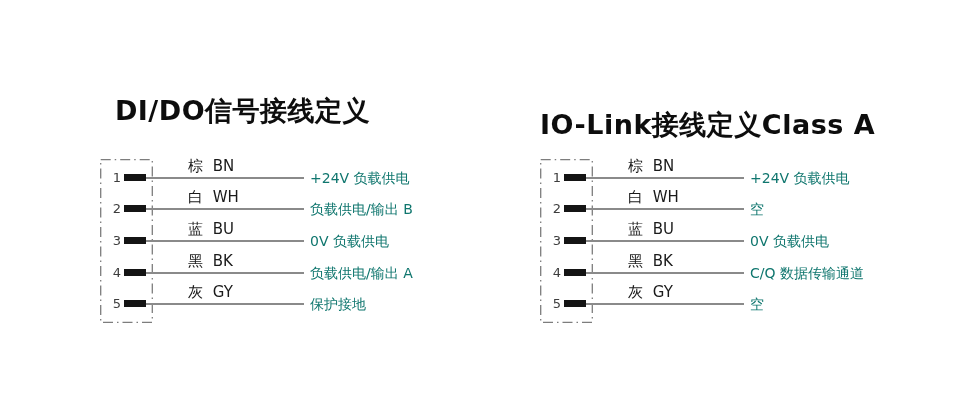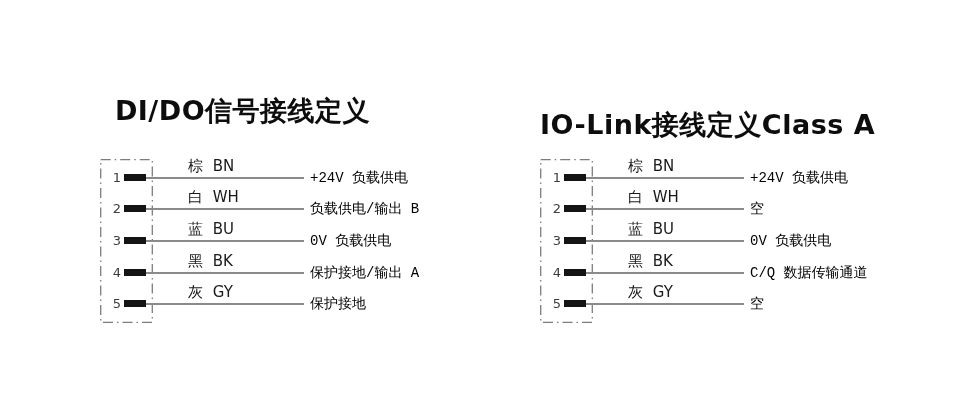--- a/index.html
+++ b/index.html
@@ -31,21 +31,21 @@
     text-align:right;font-size:13px;color:#3d3d3d;
   }
   .pin{position:absolute;left:24px;top:-4px;width:22px;height:7px;background:#141414;}
   .wireline{position:absolute;left:46px;top:-1px;width:158px;height:1.5px;background:#8a8a8a;}
   .wlabel{
     position:absolute;left:88px;bottom:3px;font-size:15px;color:#1a1a1a;
     white-space:pre;word-spacing:5px;line-height:18px;text-align:center;
   }
   .func{
     position:absolute;left:210px;top:-10px;font-size:14px;line-height:20px;
-    color:#000000;white-space:nowrap;font-family:Liberation Mono, monospace;
+    color:#0f766e;white-space:nowrap;
   }
 </style>
 </head>
 <body>
 
 <div id="canvas">
 
   <div class="title t1">DI/DO信号接线定义</div>
   <div class="title t2">IO-Link接线定义Class A</div>
 
@@ -75,21 +75,21 @@
     <span class="pin"></span>
     <span class="wireline"></span>
     <span class="wlabel">蓝 BU</span>
     <span class="func">0V 负载供电</span>
   </div>
   <div class="row d1 r4">
     <span class="num">4</span>
     <span class="pin"></span>
     <span class="wireline"></span>
     <span class="wlabel">黑 BK</span>
-    <span class="func">保护接地/输出 A</span>
+    <span class="func">负载供电/输出 A</span>
   </div>
   <div class="row d1 r5">
     <span class="num">5</span>
     <span class="pin"></span>
     <span class="wireline"></span>
     <span class="wlabel">灰 GY</span>
     <span class="func">保护接地</span>
   </div>
 
   <div class="row d2 r1">

